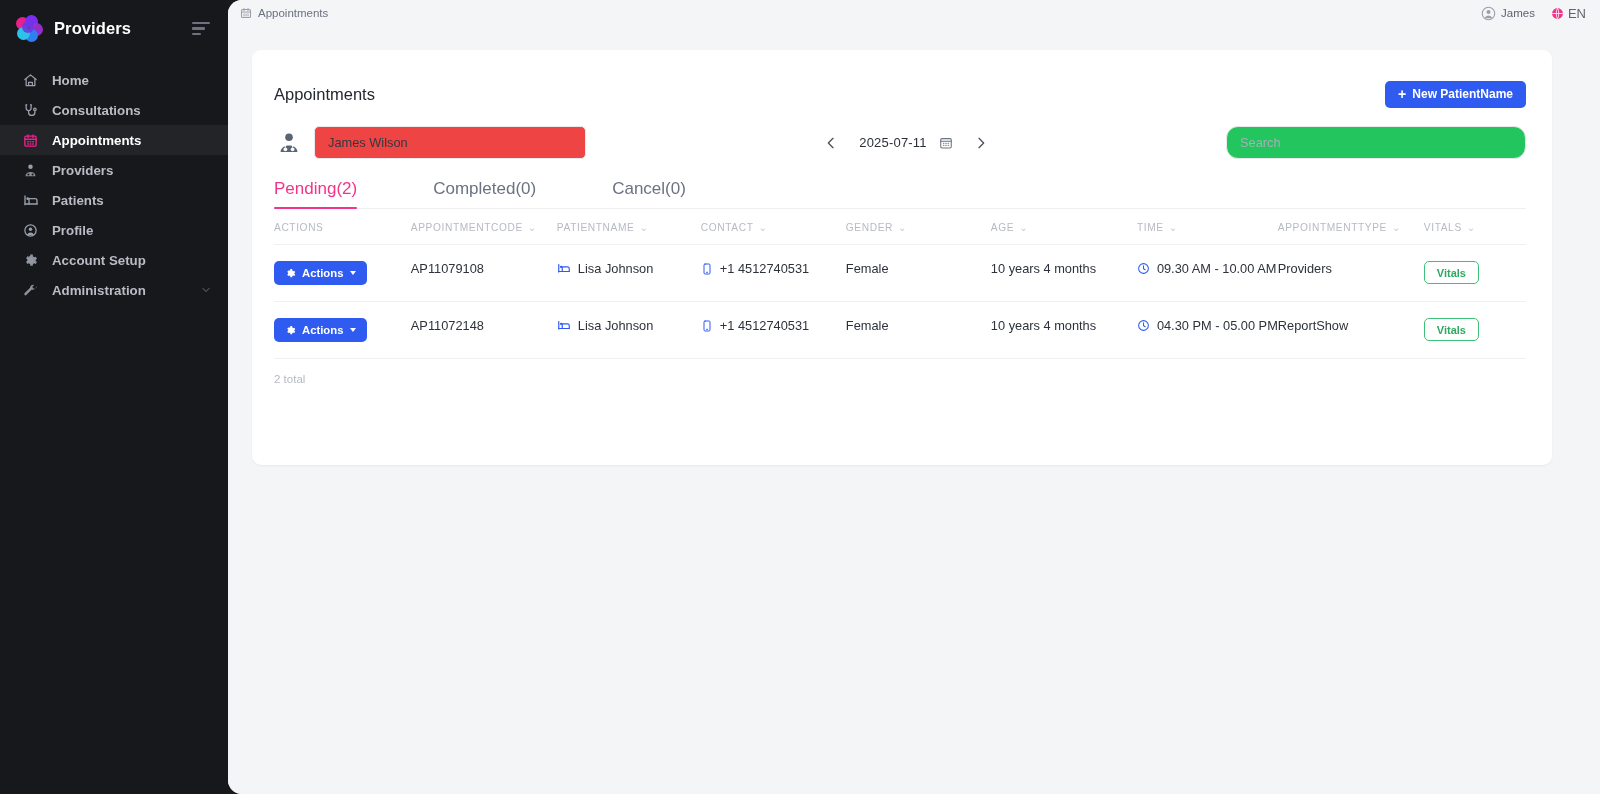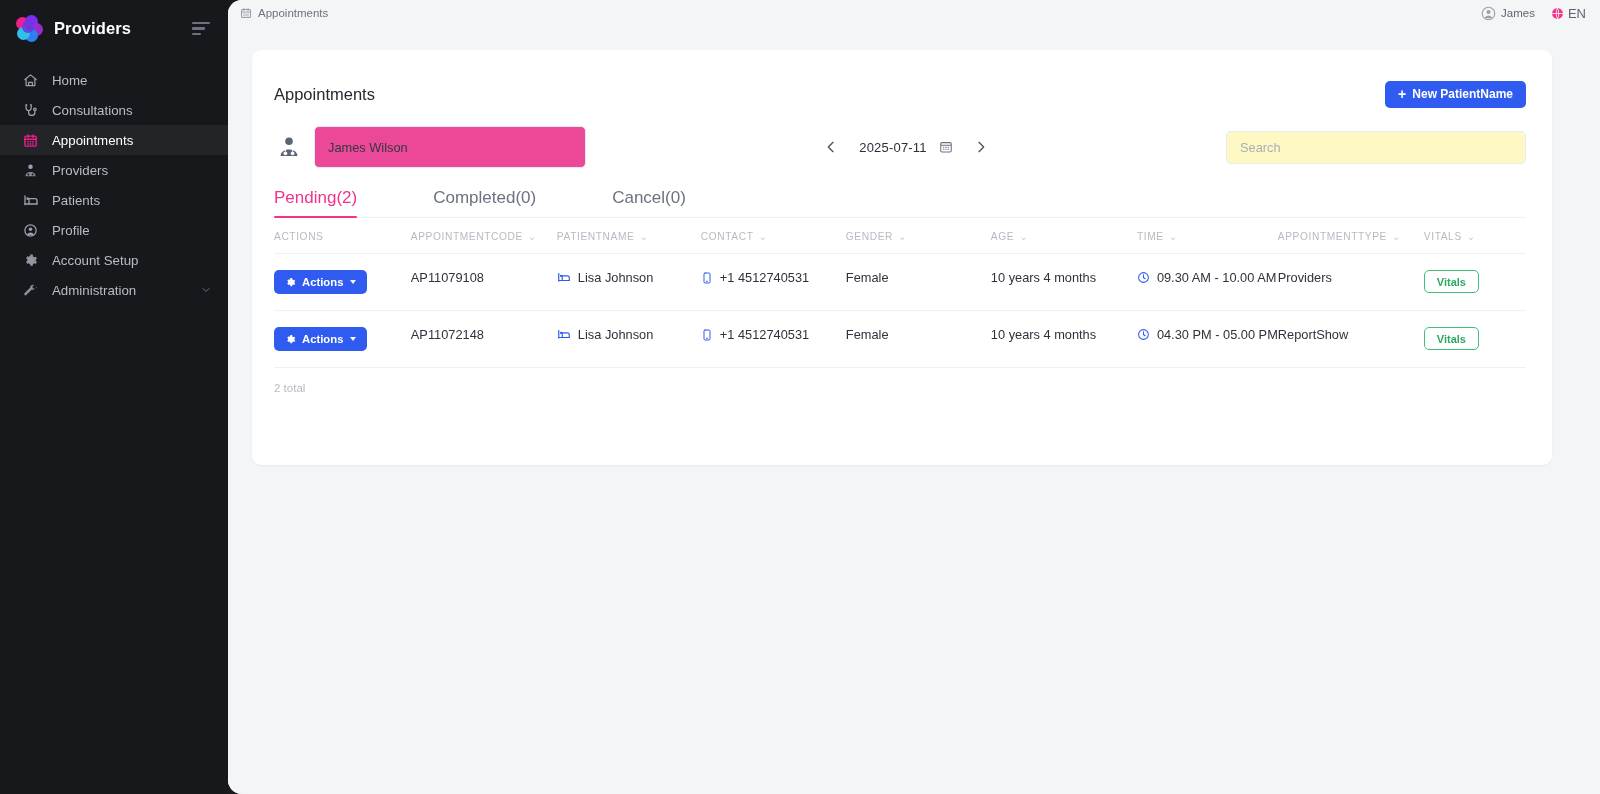--- a/index.html
+++ b/index.html
@@ -59,21 +59,21 @@
   }
   .nav-item .nav-ico {
     width: 17px; height: 17px; flex: 0 0 17px;
     display: flex; align-items: center; justify-content: center;
     color: #9aa0ab;
   }
   .nav-item .nav-ico svg { display: block; }
   .nav-item.active { background: #232428; color: #ffffff; }
   .nav-item.active .nav-ico { color: #ec1f8d; }
   .nav-item .chev { margin-left: auto; color: #6d7280; display:flex; }
-  .nav-label { white-space: nowrap; }
+  .nav-label { white-space: nowrap; font-weight: bold; }
 
   
   #main {
     flex: 1; height: 794px;
     background: #f4f5f7;
     display: flex; flex-direction: column;
     border-top-left-radius: 14px;
     border-bottom-left-radius: 14px;
     overflow: hidden;
   }
@@ -121,44 +121,44 @@
   }
   .btn-primary .plus { font-size: 14px; font-weight: bold; line-height: 1; }
 
   .filterbar {
     display: flex; align-items: center;
     padding: 12px 26px 0 22px;
     gap: 10px;
   }
   .provider-ico { width: 30px; height: 30px; display:flex; align-items:center; justify-content:center; color:#5b6472; flex:0 0 30px; }
   .provider-input {
-    width: 272px; height: 42px;
-    background: #ec4899;
+    width: 272px; height: 33px;
+    background: #ef4444;
     border: 1px solid #e9eaee;
     border-radius: 5px;
     font-size: 12.8px;
     color: #333840;
     padding: 0 13px;
     font-family: "Liberation Sans", sans-serif;
     outline: none;
   }
   .date-nav {
     margin-left: auto; margin-right: auto;
     display: flex; align-items: center; gap: 18px;
     color: #5b6472;
   }
   .date-nav .arrow { cursor: pointer; display:flex; color:#4a5160; padding: 2px; }
   .date-group { display: flex; align-items: center; gap: 12px; }
   .date-text { font-size: 13px; color: #2a2f38; letter-spacing: .2px; }
   .cal-ico { display:flex; color:#6b7280; cursor:pointer; }
   .search-input {
     width: 300px; height: 33px;
-    background: #fef9c3;
+    background: #22c55e;
     border: 1px solid #e9eaee;
-    border-radius: 5px;
+    border-radius: 12px;
     font-size: 12.8px;
     color: #333840;
     padding: 3px 13px;
     font-family: "Liberation Sans", sans-serif;
     outline: none;
   }
   .search-input::placeholder { color: #a9aeb8; }
 
   .tabs {
     display: flex;

